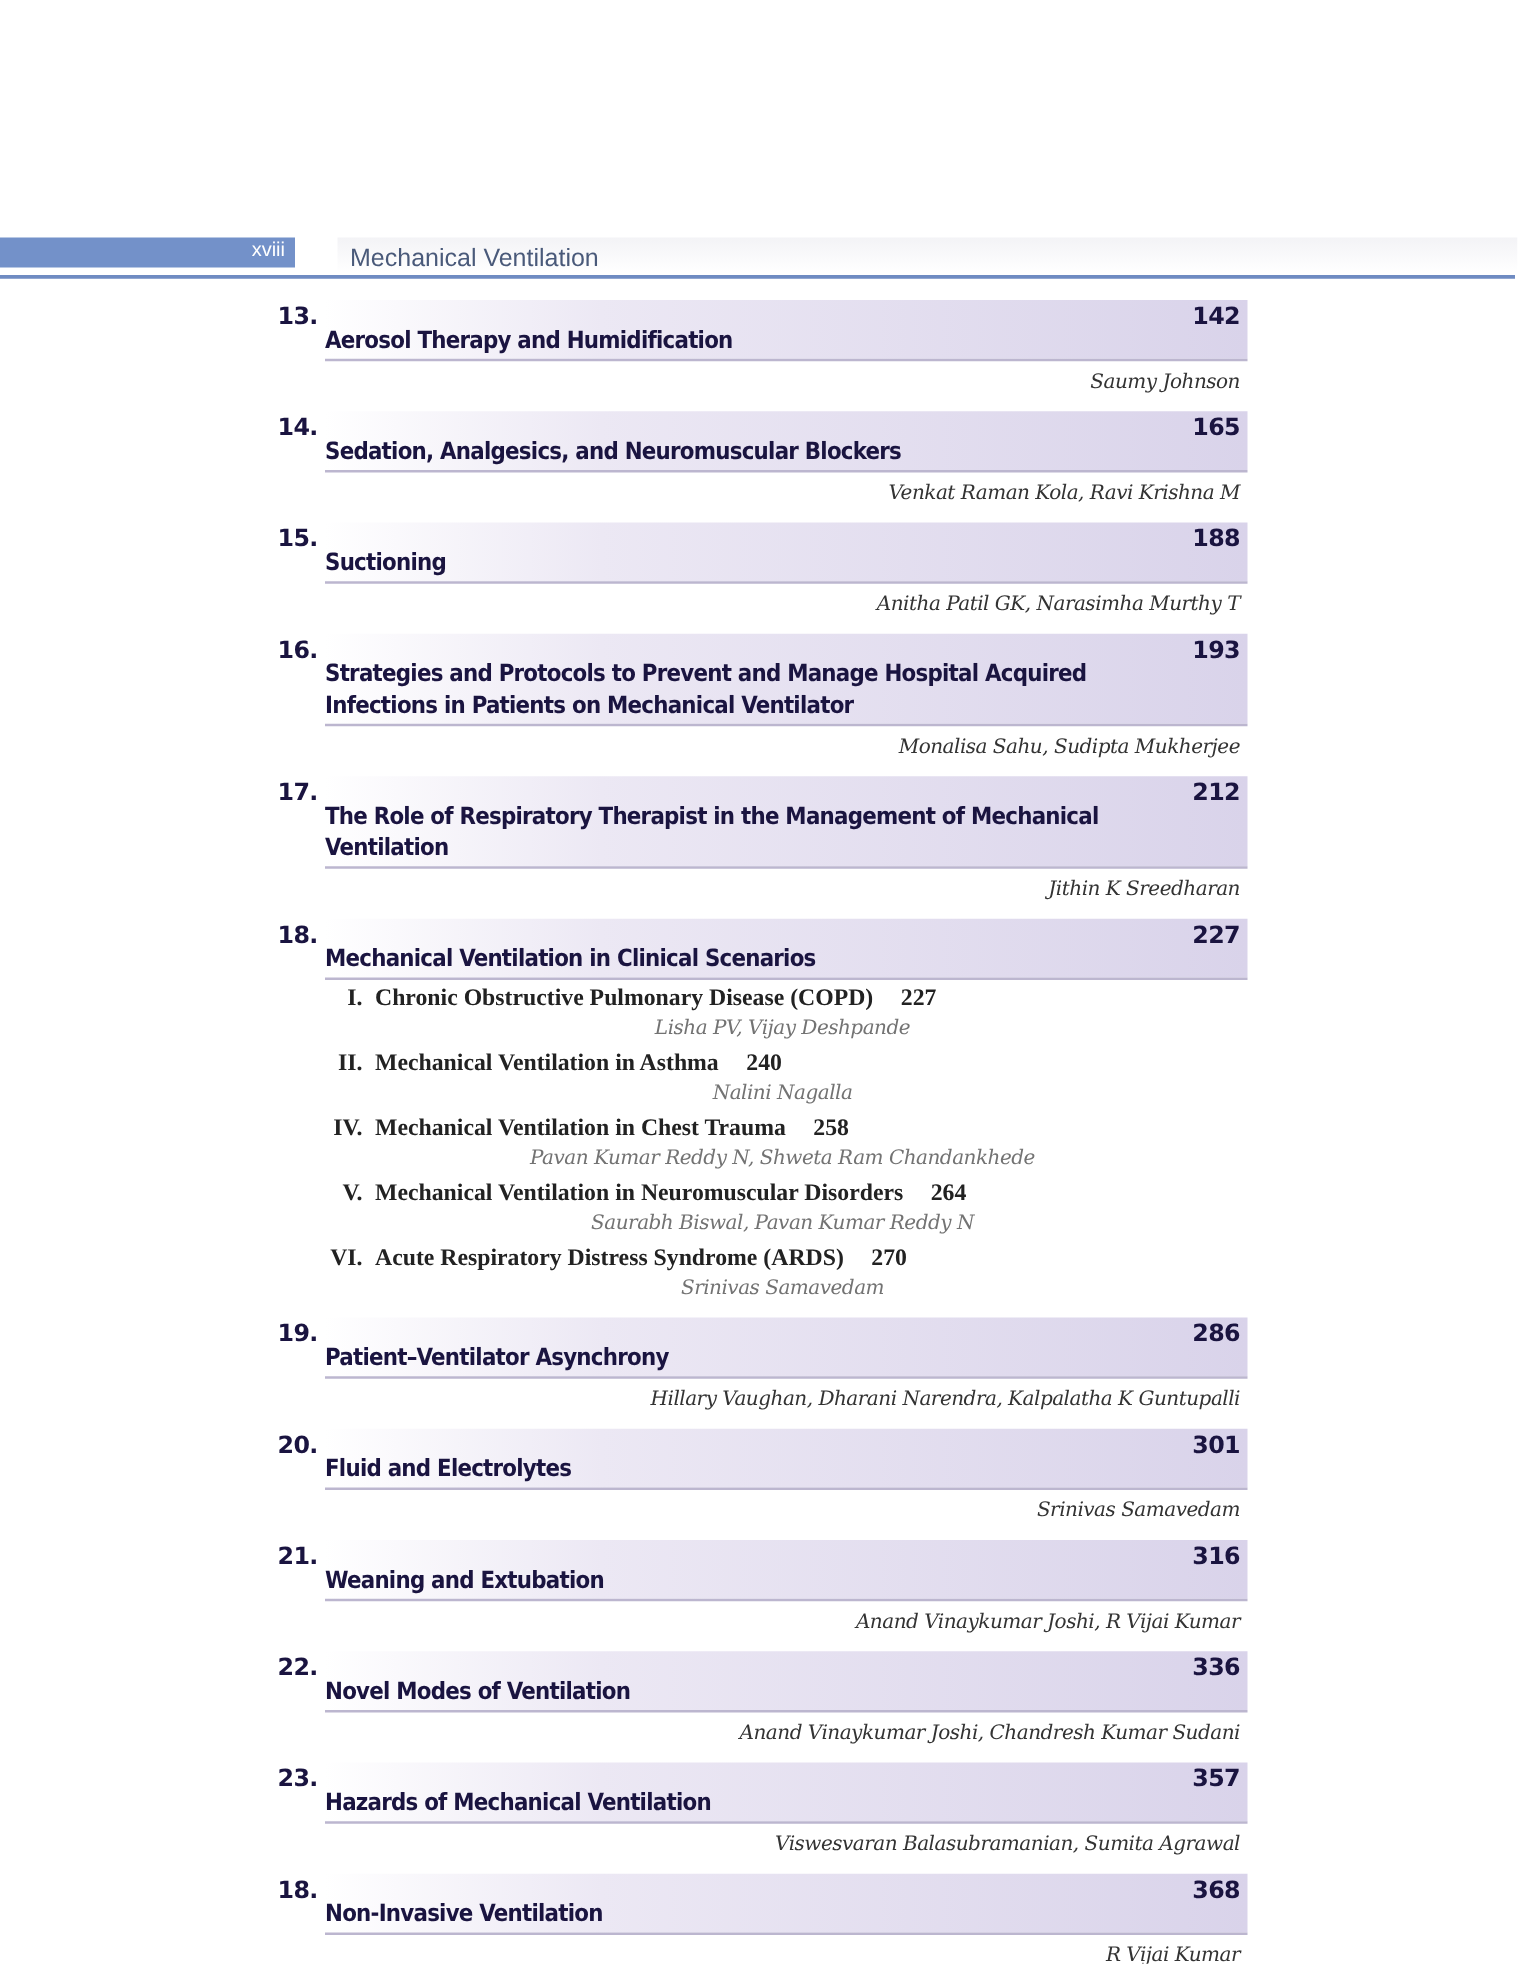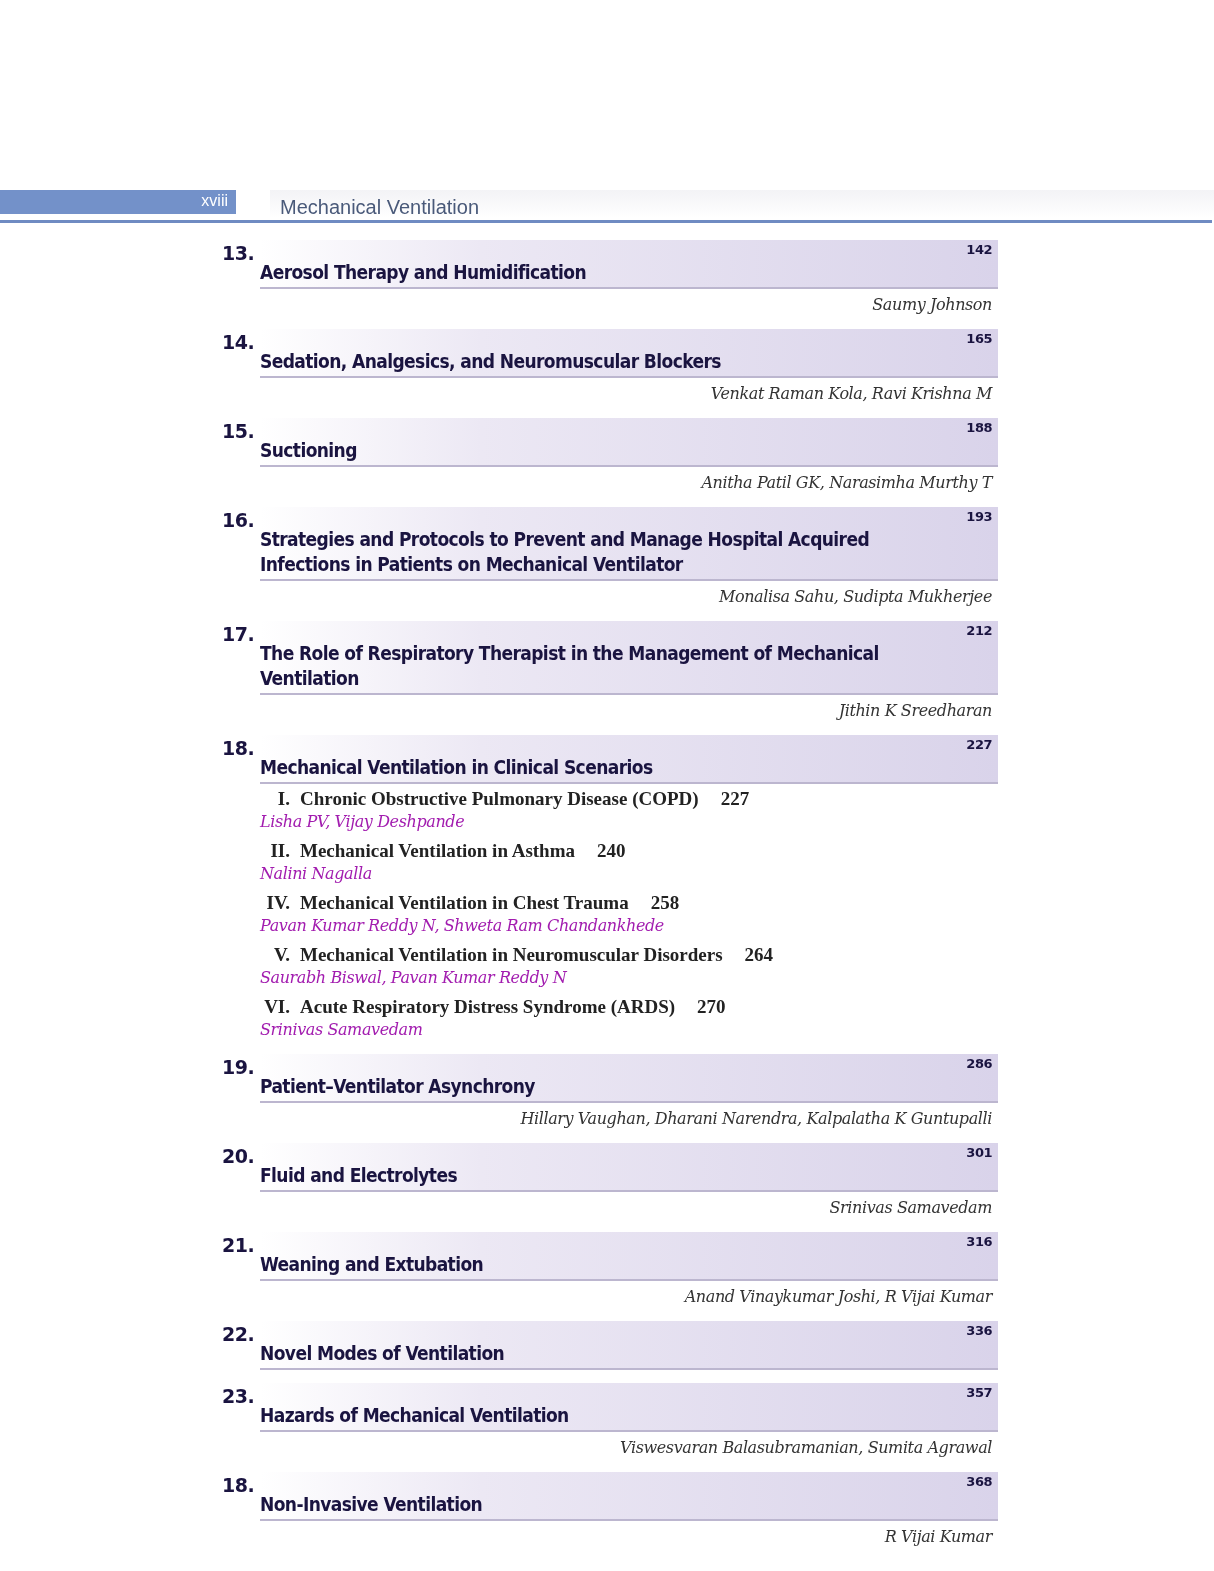--- a/index.html
+++ b/index.html
@@ -37,39 +37,39 @@
   .chap-num {
     position: absolute; left: -38px; top: 2px; font-size: 19px; font-weight: bold;
     color: #1a1440; font-family: "DejaVu Sans", sans-serif; letter-spacing: -0.5px;
   }
   .chap-title {
     display: block; padding: 20px 90px 2px 0; font-size: 19px; font-weight: bold;
     line-height: 25px; color: #1a1440; letter-spacing: -0.6px;
     font-family: "DejaVu Sans Condensed", "DejaVu Sans", sans-serif;
   }
   .chap-page {
-    position: absolute; right: 6px; top: 2px; font-size: 13px; font-weight: bold;
+    position: absolute; right: 6px; top: 2px; font-size: 19px; font-weight: bold;
     color: #1a1440; letter-spacing: -0.5px;
   }
   .authors {
     text-align: right; padding-right: 6px; font-family: "DejaVu Serif", serif; font-style: italic;
     font-size: 16px; color: #333; line-height: 22px; margin-top: 5px; letter-spacing: -0.4px;
   }
   .gap { height: 13px; }
   .subs { margin-left: 38px; padding-top: 3px; }
   .sub { position: relative; }
   .sub-line {
     font-family: "Liberation Serif", serif; font-weight: bold; font-size: 19px;
     color: #222; line-height: 24px; padding-left: 40px; position: relative;
   }
   .sub-num { position: absolute; left: 0; width: 30px; text-align: right; }
   .sub-page { margin-left: 22px; }
   .sub-authors {
-    text-align: left; padding-right: 6px; font-family: "DejaVu Serif", serif; font-style: italic;
-    font-size: 16px; color: #a21caf; line-height: 22px; letter-spacing: -0.4px;
+    text-align: center; padding-right: 6px; font-family: "DejaVu Serif", serif; font-style: italic;
+    font-size: 16px; color: #737373; line-height: 22px; letter-spacing: -0.4px;
   }
 </style>
 </head>
 <body>
 
 <div class="header-left">
   <span class="pg">xviii</span>
 </div>
 <div class="header-right">
   <span class="title">Mechanical Ventilation</span>
@@ -178,20 +178,21 @@
       </div>
       <div class="authors">Anand Vinaykumar Joshi, R Vijai Kumar</div>
       <div class="gap"></div>
     </div>
     <div class="chapter">
       <div class="chap-bar">
         <span class="chap-num">22.</span>
         <span class="chap-title">Novel Modes of Ventilation</span>
         <span class="chap-page">336</span>
       </div>
+      <div class="authors">Anand Vinaykumar Joshi, Chandresh Kumar Sudani</div>
       <div class="gap"></div>
     </div>
     <div class="chapter">
       <div class="chap-bar">
         <span class="chap-num">23.</span>
         <span class="chap-title">Hazards of Mechanical Ventilation</span>
         <span class="chap-page">357</span>
       </div>
       <div class="authors">Viswesvaran Balasubramanian, Sumita Agrawal</div>
       <div class="gap"></div>

